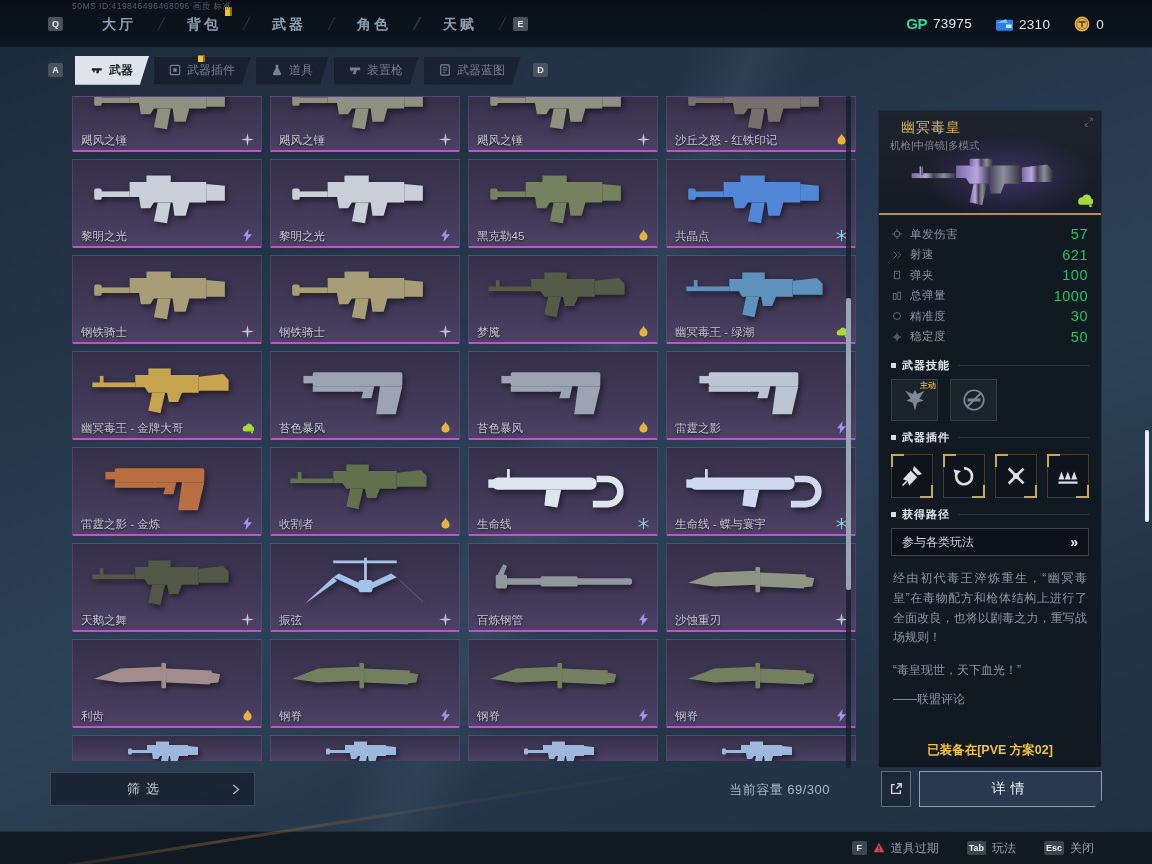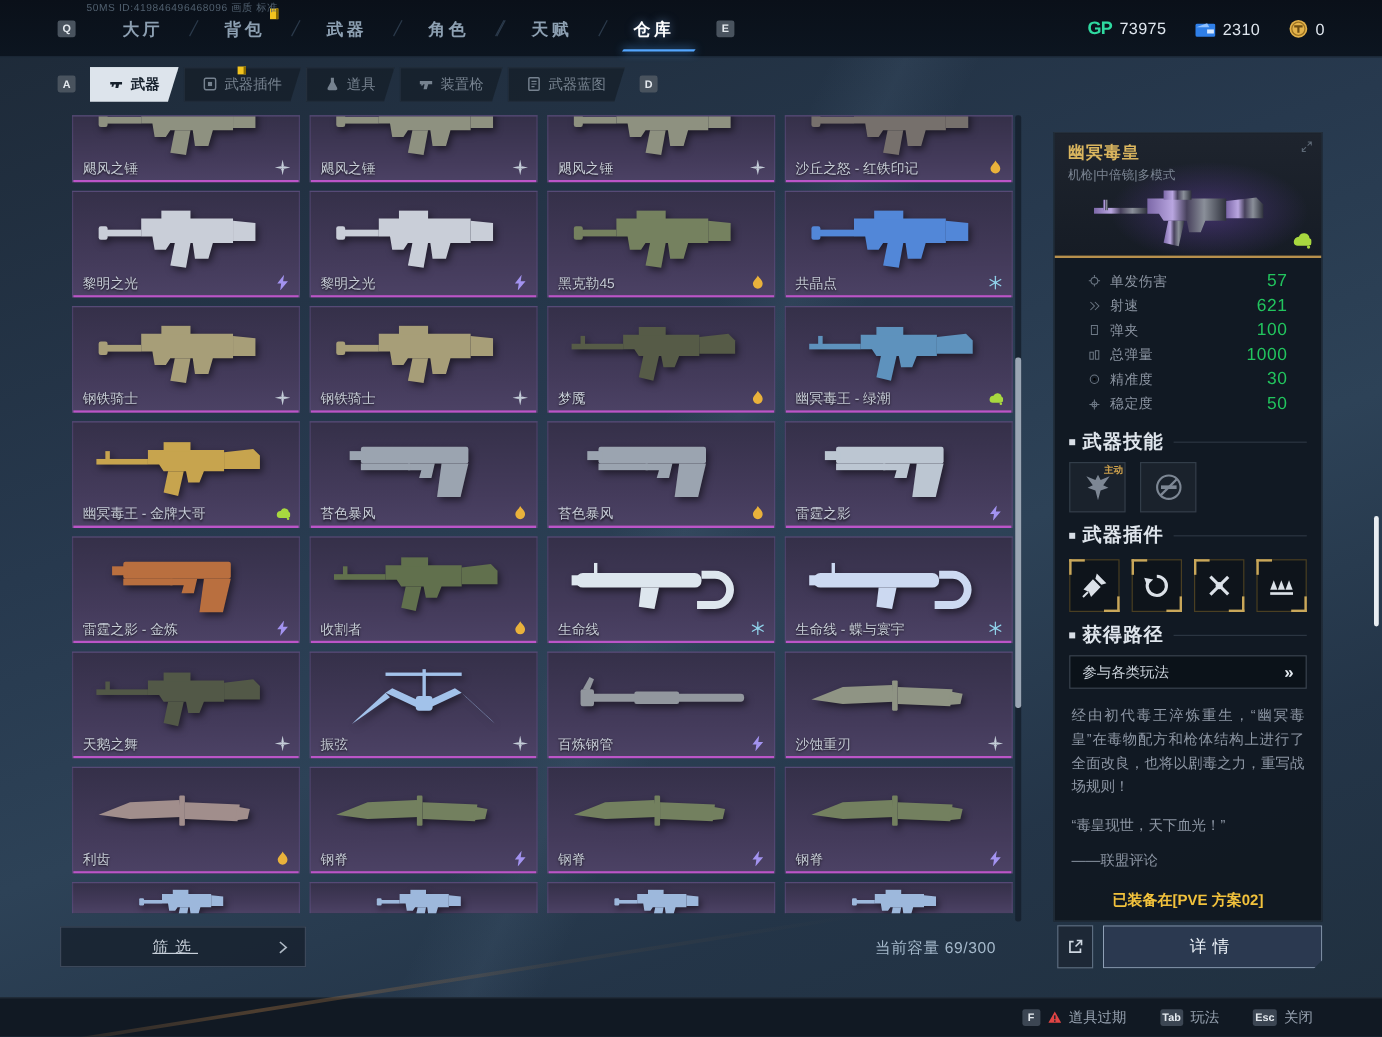--- a/index.html
+++ b/index.html
@@ -43,21 +43,21 @@
   .stab{position:relative;height:27px;display:flex;align-items:center;gap:6px;padding:0 15px;
     background:rgba(16,23,31,.55);border:1px solid #242f3c;color:#76828f;font-size:12px;cursor:pointer;
     clip-path:polygon(0 0,100% 0,calc(100% - 9px) 100%,0 100%);margin-right:4px;}
   .stab svg{width:12px;height:12px;color:#76828f;fill:currentColor;}
   .stab.act{background:#dde4ec;color:#16202c;font-weight:bold;border-color:#dde4ec;}
   .stab.act svg{color:#16202c;}
   .stab .nbadge{top:-4px;right:auto;left:44px;}
   #dbadge{margin-left:8px;}
 
   
-  #grid{position:absolute;left:48px;top:96px;width:784px;display:grid;
+  #grid{position:absolute;left:60px;top:96px;width:784px;display:grid;
     grid-template-columns:repeat(4,190px);grid-template-rows:56px repeat(6,89px) 26px;gap:7px 8px;padding-left:12px;}
   .card{position:relative;background:linear-gradient(180deg,#353049 0%,#443b5b 68%,#4c4265 100%);
     border:1px solid rgba(100,85,140,.45);border-bottom:none;overflow:hidden;cursor:pointer;}
   .card::after{content:"";position:absolute;left:0;right:0;bottom:0;height:2px;background:#bb55c8;}
   .card .art{position:absolute;left:8px;right:8px;top:2px;bottom:17px;display:flex;align-items:center;justify-content:center;}
   .wep{width:156px;height:56px;filter:drop-shadow(2px 3px 3px rgba(0,0,0,.5));}
   .cname{position:absolute;left:8px;bottom:4px;font-size:11.5px;color:#c6ccd6;text-shadow:0 1px 2px rgba(0,0,0,.8);white-space:nowrap;}
   .celem{position:absolute;right:7px;bottom:6px;width:13px;height:13px;}
   .card.cut-top .art{top:-36px;bottom:auto;height:84px;}
   .card.cut-bottom::after{display:none;}
@@ -65,31 +65,31 @@
   .card.cut-bottom .wep{width:120px;height:30px;}
   #gscroll{position:absolute;left:846px;top:96px;width:5px;height:672px;background:rgba(20,30,42,.8);border-radius:2px;}
   #gscroll .thumb{position:absolute;left:0;top:202px;width:5px;height:292px;background:#9aa6b4;border-radius:2px;cursor:grab;}
   #edge-scroll{position:absolute;right:3px;top:430px;width:4px;height:92px;background:#e8edf2;border-radius:2px;}
 
   
   #panel{position:absolute;left:878px;top:110px;width:224px;height:658px;background:rgba(17,24,33,.96);
     border:1px solid #242f3b;box-sizing:border-box;}
   #hero{position:relative;height:102px;border-bottom:2px solid #b7904d;
     background:radial-gradient(110px 55px at 58% 64%,rgba(110,70,180,.45),rgba(30,34,44,0) 75%),linear-gradient(#1e242e,#161c25);}
-  #hero-title{position:absolute;left:11px;top:8px;color:#d9b55e;font-size:14px;font-weight:bold;letter-spacing:1px;}
+  #hero-title{position:absolute;left:22px;top:8px;color:#d9b55e;font-size:14px;font-weight:normal;letter-spacing:1px;}
   #hero-sub{position:absolute;left:11px;top:28px;color:#7c8694;font-size:10.5px;}
   #hero-gun{position:absolute;left:8px;top:40px;width:204px;height:58px;}
   #hero-elem{position:absolute;right:8px;bottom:5px;width:17px;height:17px;}
   #hero-expand{position:absolute;right:7px;top:6px;width:10px;height:10px;color:#5d6875;cursor:pointer;}
-  #stats{padding:9px 28px 2px;}
+  #stats{padding:9px 13px 2px;}
   .srow{display:flex;align-items:center;height:20.5px;}
   .srow svg{width:10px;height:10px;margin-right:8px;color:#6d7885;flex:none;}
   .slab{color:#8c95a2;font-size:11.5px;flex:1;letter-spacing:.5px;}
   .sval{color:#22c55e;font-size:14.5px;letter-spacing:.5px;}
-  .shead{display:flex;align-items:center;margin:9px 12px 6px;color:#dfe5ec;font-size:16px;font-weight:bold;letter-spacing:1px;}
+  .shead{display:flex;align-items:center;margin:9px 12px 6px;color:#dfe5ec;font-size:11px;font-weight:bold;letter-spacing:1px;}
   .shead::before{content:"";width:5px;height:5px;background:#d8dee6;margin-right:6px;}
   .shead::after{content:"";flex:1;height:1px;background:#2b3541;margin-left:8px;}
   #skills{display:flex;gap:12px;padding:0 12px;}
   .skill{position:relative;width:45px;height:40px;background:#1a222c;border:1px solid #323d49;display:flex;
     align-items:center;justify-content:center;cursor:pointer;}
   .skill svg{width:26px;height:26px;color:#7d8794;fill:currentColor;}
   .skill .sbadge{position:absolute;top:0;right:1px;font-size:8px;color:#cfa24c;font-weight:bold;}
   #plugins{display:flex;gap:10px;padding:3px 12px 0;}
   .plug{position:relative;width:44px;height:42px;background:#0e141b;border:1px solid #4a3f22;display:flex;
     align-items:center;justify-content:center;cursor:pointer;}
@@ -102,21 +102,21 @@
     align-items:center;padding:0 10px;color:#cbd3db;font-size:12px;cursor:pointer;}
   #srcbtn .arr{margin-left:auto;color:#e6ecf2;font-size:14px;font-weight:bold;}
   #desc{padding:13px 14px 0;color:#8d96a4;font-size:12px;line-height:1.65;text-align:justify;}
   #quote{padding:14px 14px 0;color:#8d96a4;font-size:12px;}
   #quote-author{padding:12px 14px 0;color:#8d96a4;font-size:12px;}
   #equipped{position:absolute;left:0;right:0;bottom:8px;text-align:center;color:#f2c23c;font-size:12.5px;font-weight:bold;}
 
   
   #filter-btn{position:absolute;left:50px;top:772px;width:205px;height:34px;background:rgba(23,32,45,.8);
     border:1px solid #3c485a;box-sizing:border-box;display:flex;align-items:center;color:#c8d0da;
-    font-size:13px;cursor:pointer;text-decoration:underline;}
+    font-size:13px;cursor:pointer;}
   #filter-btn .flabel{flex:1;text-align:center;letter-spacing:6px;padding-left:10px;}
   #filter-btn svg{width:9px;height:13px;margin-right:14px;color:#aeb8c4;}
   #capacity{position:absolute;right:322px;top:781px;color:#a5b9cb;font-size:13px;letter-spacing:.5px;}
   #export-btn{position:absolute;left:881px;top:771px;width:30px;height:36px;background:#1d2836;
     border:1px solid #5c6d80;box-sizing:border-box;display:flex;align-items:center;justify-content:center;cursor:pointer;}
   #export-btn svg{width:14px;height:14px;color:#cfd8e2;}
   #details-btn{position:absolute;left:919px;top:771px;width:183px;height:36px;background:#2b3950;
     border:1px solid #8fa0b5;box-sizing:border-box;color:#e9eff6;font-size:14px;letter-spacing:5px;
     display:flex;align-items:center;justify-content:center;cursor:pointer;
     clip-path:polygon(0 0,100% 0,100% calc(100% - 7px),calc(100% - 7px) 100%,0 100%);}
@@ -323,21 +323,20 @@
         <i class="tsep"></i>
         <div class="ttab"><span>背包</span><i class="nbadge"></i></div>
         <i class="tsep"></i>
         <div class="ttab"><span>武器</span></div>
         <i class="tsep"></i>
         <div class="ttab"><span>角色</span></div>
         <i class="tsep"></i>
         <i class="tsep"></i>
         <div class="ttab"><span>天赋</span></div>
         <i class="tsep"></i>
-        <div class="ttab act"><span>仓库</span></div>
       </div>
     <span class="key" id="ebadge">E</span>
     <div id="currencies">
         <div class="cur">
           <span class="gp" style="color: rgb(47, 217, 160);">GP</span>
           <span class="cur-v">73975</span>
         </div>
         <div class="cur">
           <svg class="cur-ic wallet">
             <use href="#wallet"></use>

